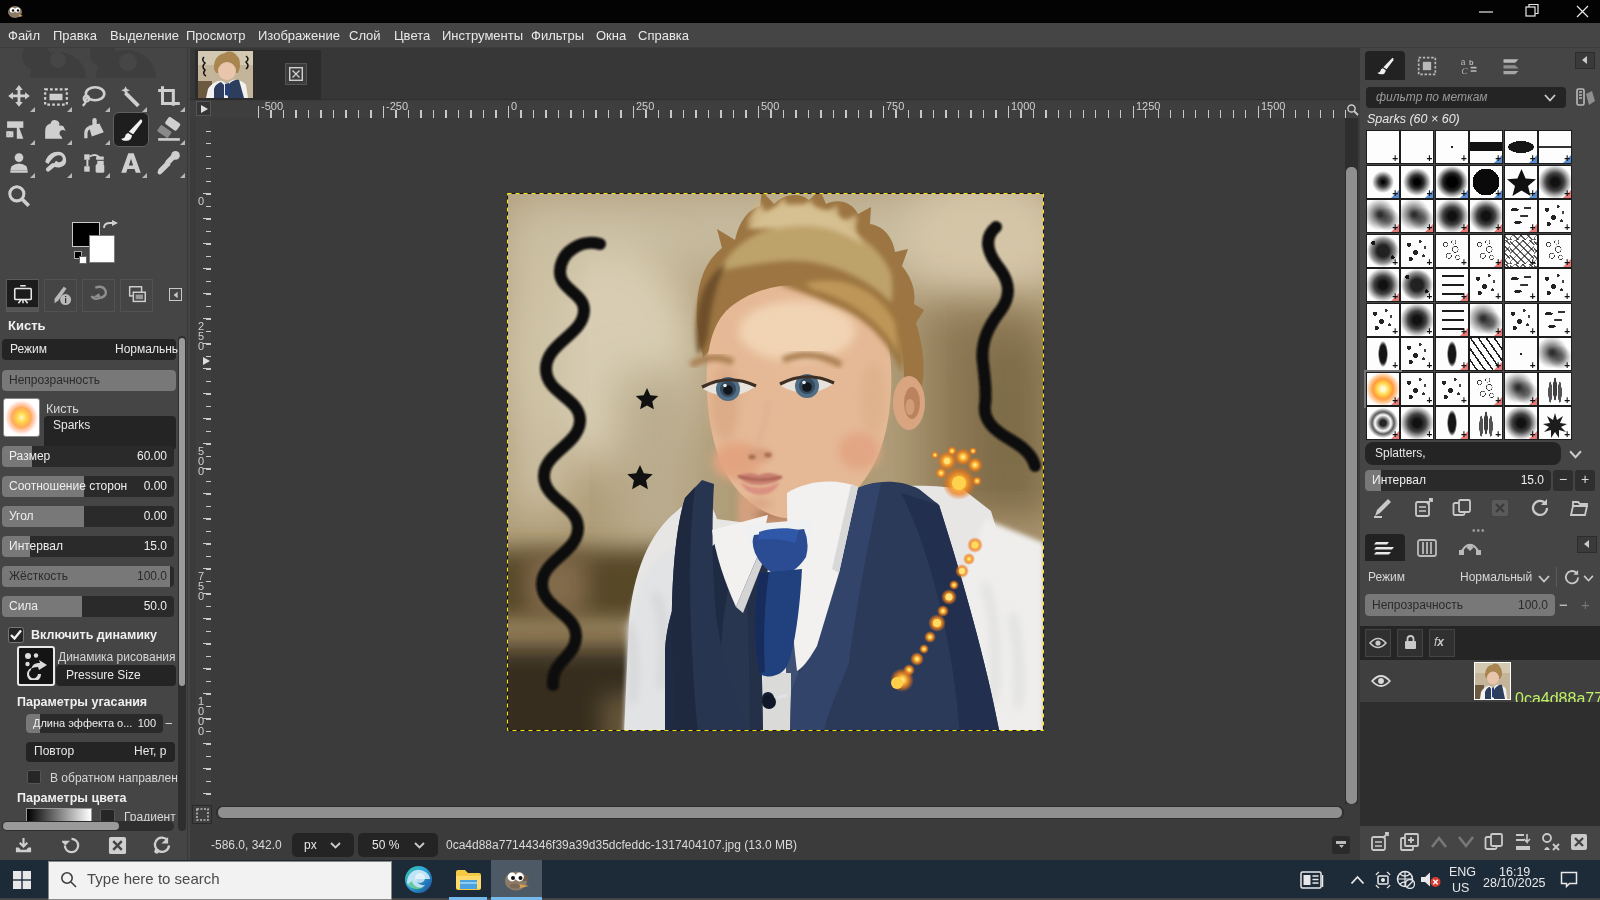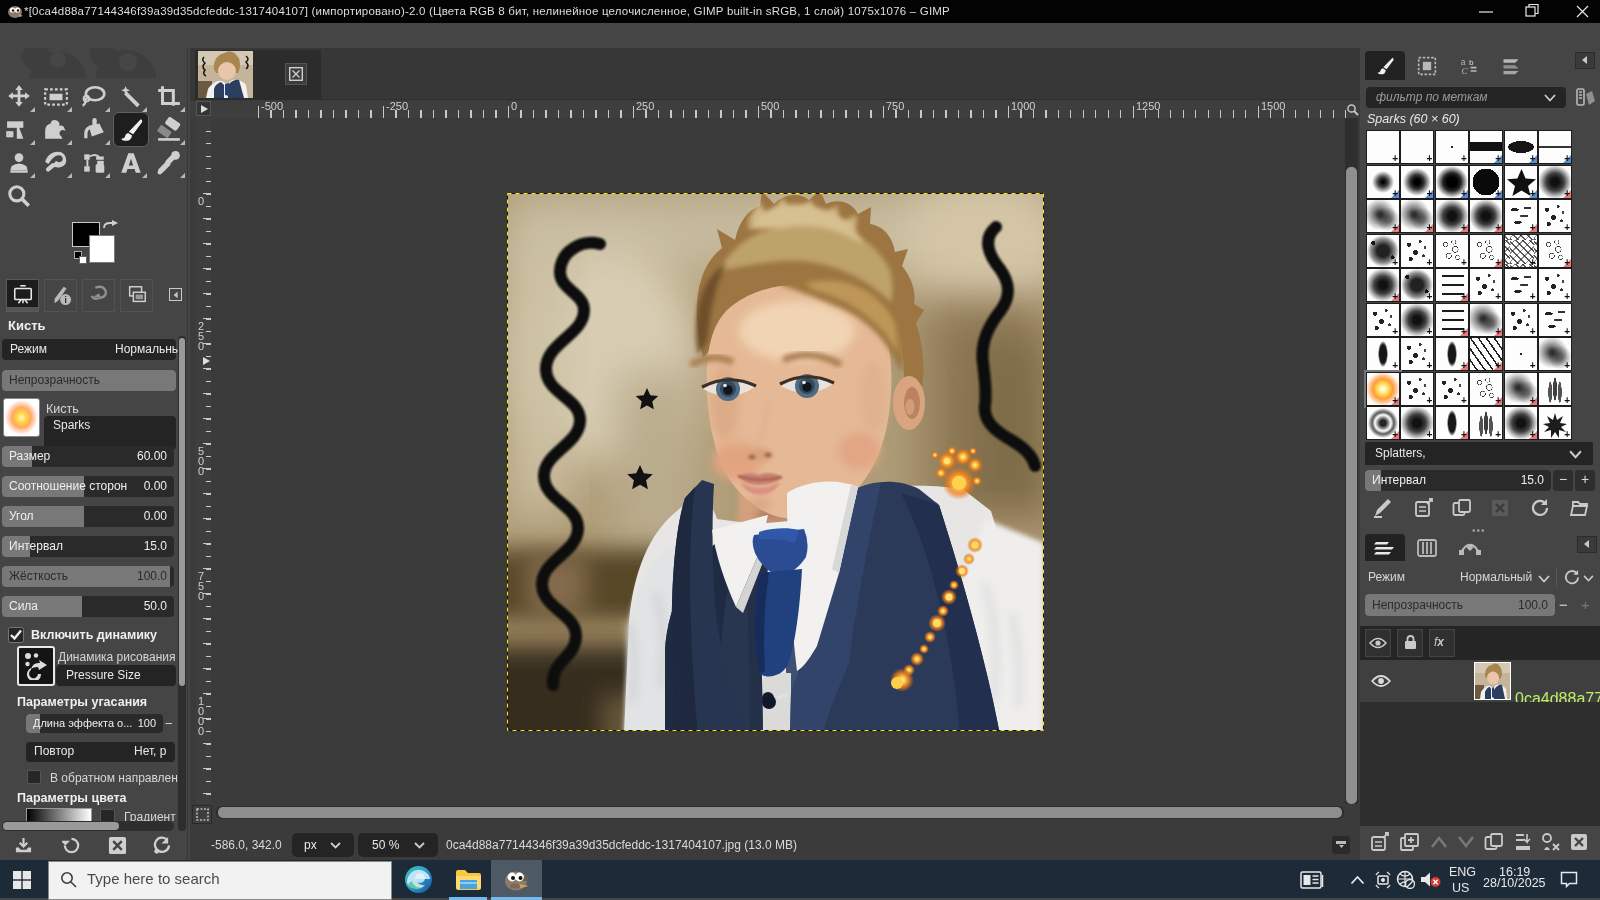--- a/index.html
+++ b/index.html
@@ -76,31 +76,43 @@
 
 <div id="titlebar">
   <svg class="abs" style="left:7px;top:3px" width="17" height="17" viewBox="0 0 17 17">
     <ellipse cx="8" cy="9" rx="7" ry="6" fill="#8a7966"></ellipse>
     <circle cx="5.5" cy="7" r="2.6" fill="#fff"></circle>
         <circle cx="10.5" cy="7" r="2.6" fill="#fff"></circle>
     <circle cx="6" cy="7.5" r="1.2" fill="#111"></circle>
         <circle cx="11" cy="7.5" r="1.2" fill="#111"></circle>
     <path d="M12 11 L16 13 L12 14 Z" fill="#c8a060"></path>
   </svg>
-  <span id="titletext">*[0ca4d88a77144346f39a39d35dcfeddc-1317404107] (импортировано)-2.0 (Цвета RGB 8 бит, нелинейное целочисленное, GIMP built-in sRGB, 1 слой) 1075x1076 – GIMP</span>
   <svg class="abs" style="left:1469px;top:0" width="131" height="23" viewBox="0 0 131 23">
     <g stroke="#e8e8e8" stroke-width="1.2" fill="none">
       <path d="M10 12 L24 12"></path>
       <rect x="57" y="7" width="9" height="9"></rect>
       <path d="M60 7 L60 4.5 L69 4.5 L69 13.5 L66 13.5"></path>
       <path d="M108 6 L119 17 M119 6 L108 17"></path>
     </g>
   </svg>
 </div>
 
+<div id="menubar">
+  <span style="left:8px">Файл</span>
+  <span style="left:53px">Правка</span>
+  <span style="left:110px">Выделение</span>
+  <span style="left:186px">Просмотр</span>
+  <span style="left:258px">Изображение</span>
+  <span style="left:349px">Слой</span>
+  <span style="left:394px">Цвета</span>
+  <span style="left:442px">Инструменты</span>
+  <span style="left:531px">Фильтры</span>
+  <span style="left:596px">Окна</span>
+  <span style="left:638px">Справка</span>
+</div>
 
 <div id="leftdock">
       <div class="abs" style="left:187px;top:0;width:1px;height:812px;background:#383838"></div>
 
   <svg class="abs" style="left:0;top:0" width="190" height="30" viewBox="0 0 190 30">
     <g fill="#3e3e3e">
       <path d="M30 30 a28 26 0 0 1 56 0 Z"></path>
       <circle cx="36" cy="8" r="14"></circle>
       <path d="M96 30 a30 28 0 0 1 60 0 Z"></path>
       <circle cx="103" cy="6" r="13"></circle>
@@ -883,21 +895,21 @@
         </div>
         <div class="bcell tfuzzd" style="left:143.6px;top:358.0px">
           <div class="ctr"></div>
           <div class="plus">+</div>
         </div>
         <div class="bcell tstar8" style="left:178.0px;top:358.0px"><svg width="33" height="33" viewBox="0 0 33 33">
             <path d="M16 6 l2 7 6-4 -3 7 7 1 -6 3 5 5 -7-2 0 8 -4-6 -4 6 0-8 -7 2 5-5 -6-3 7-1 -3-7 6 4 Z" fill="#1c1c1c"></path>
           </svg><div class="plus">+</div></div>
       </div>
 
-  <div class="combo" style="left:5px;top:394px;width:228px;height:23px;border-radius:1px">
+  <div class="combo" style="left:5px;top:394px;width:196px;height:23px;border-radius:8px">
         <span class="abs" style="left:10px;top:4px">Splatters,</span>
         <svg class="abs" style="left:204px;top:8px" width="13" height="9" viewBox="0 0 12 8">
           <path d="M1 1 L6 6.5 L11 1" stroke="#ccc" stroke-width="1.8" fill="none"></path>
         </svg>
       </div>
   <div class="slider" style="left:5px;top:422px;width:186px;height:21px">
         <div class="fill" style="width:16px"></div>
         <div class="txt">Интервал</div>
         <div class="val">15.0</div>
       </div>

